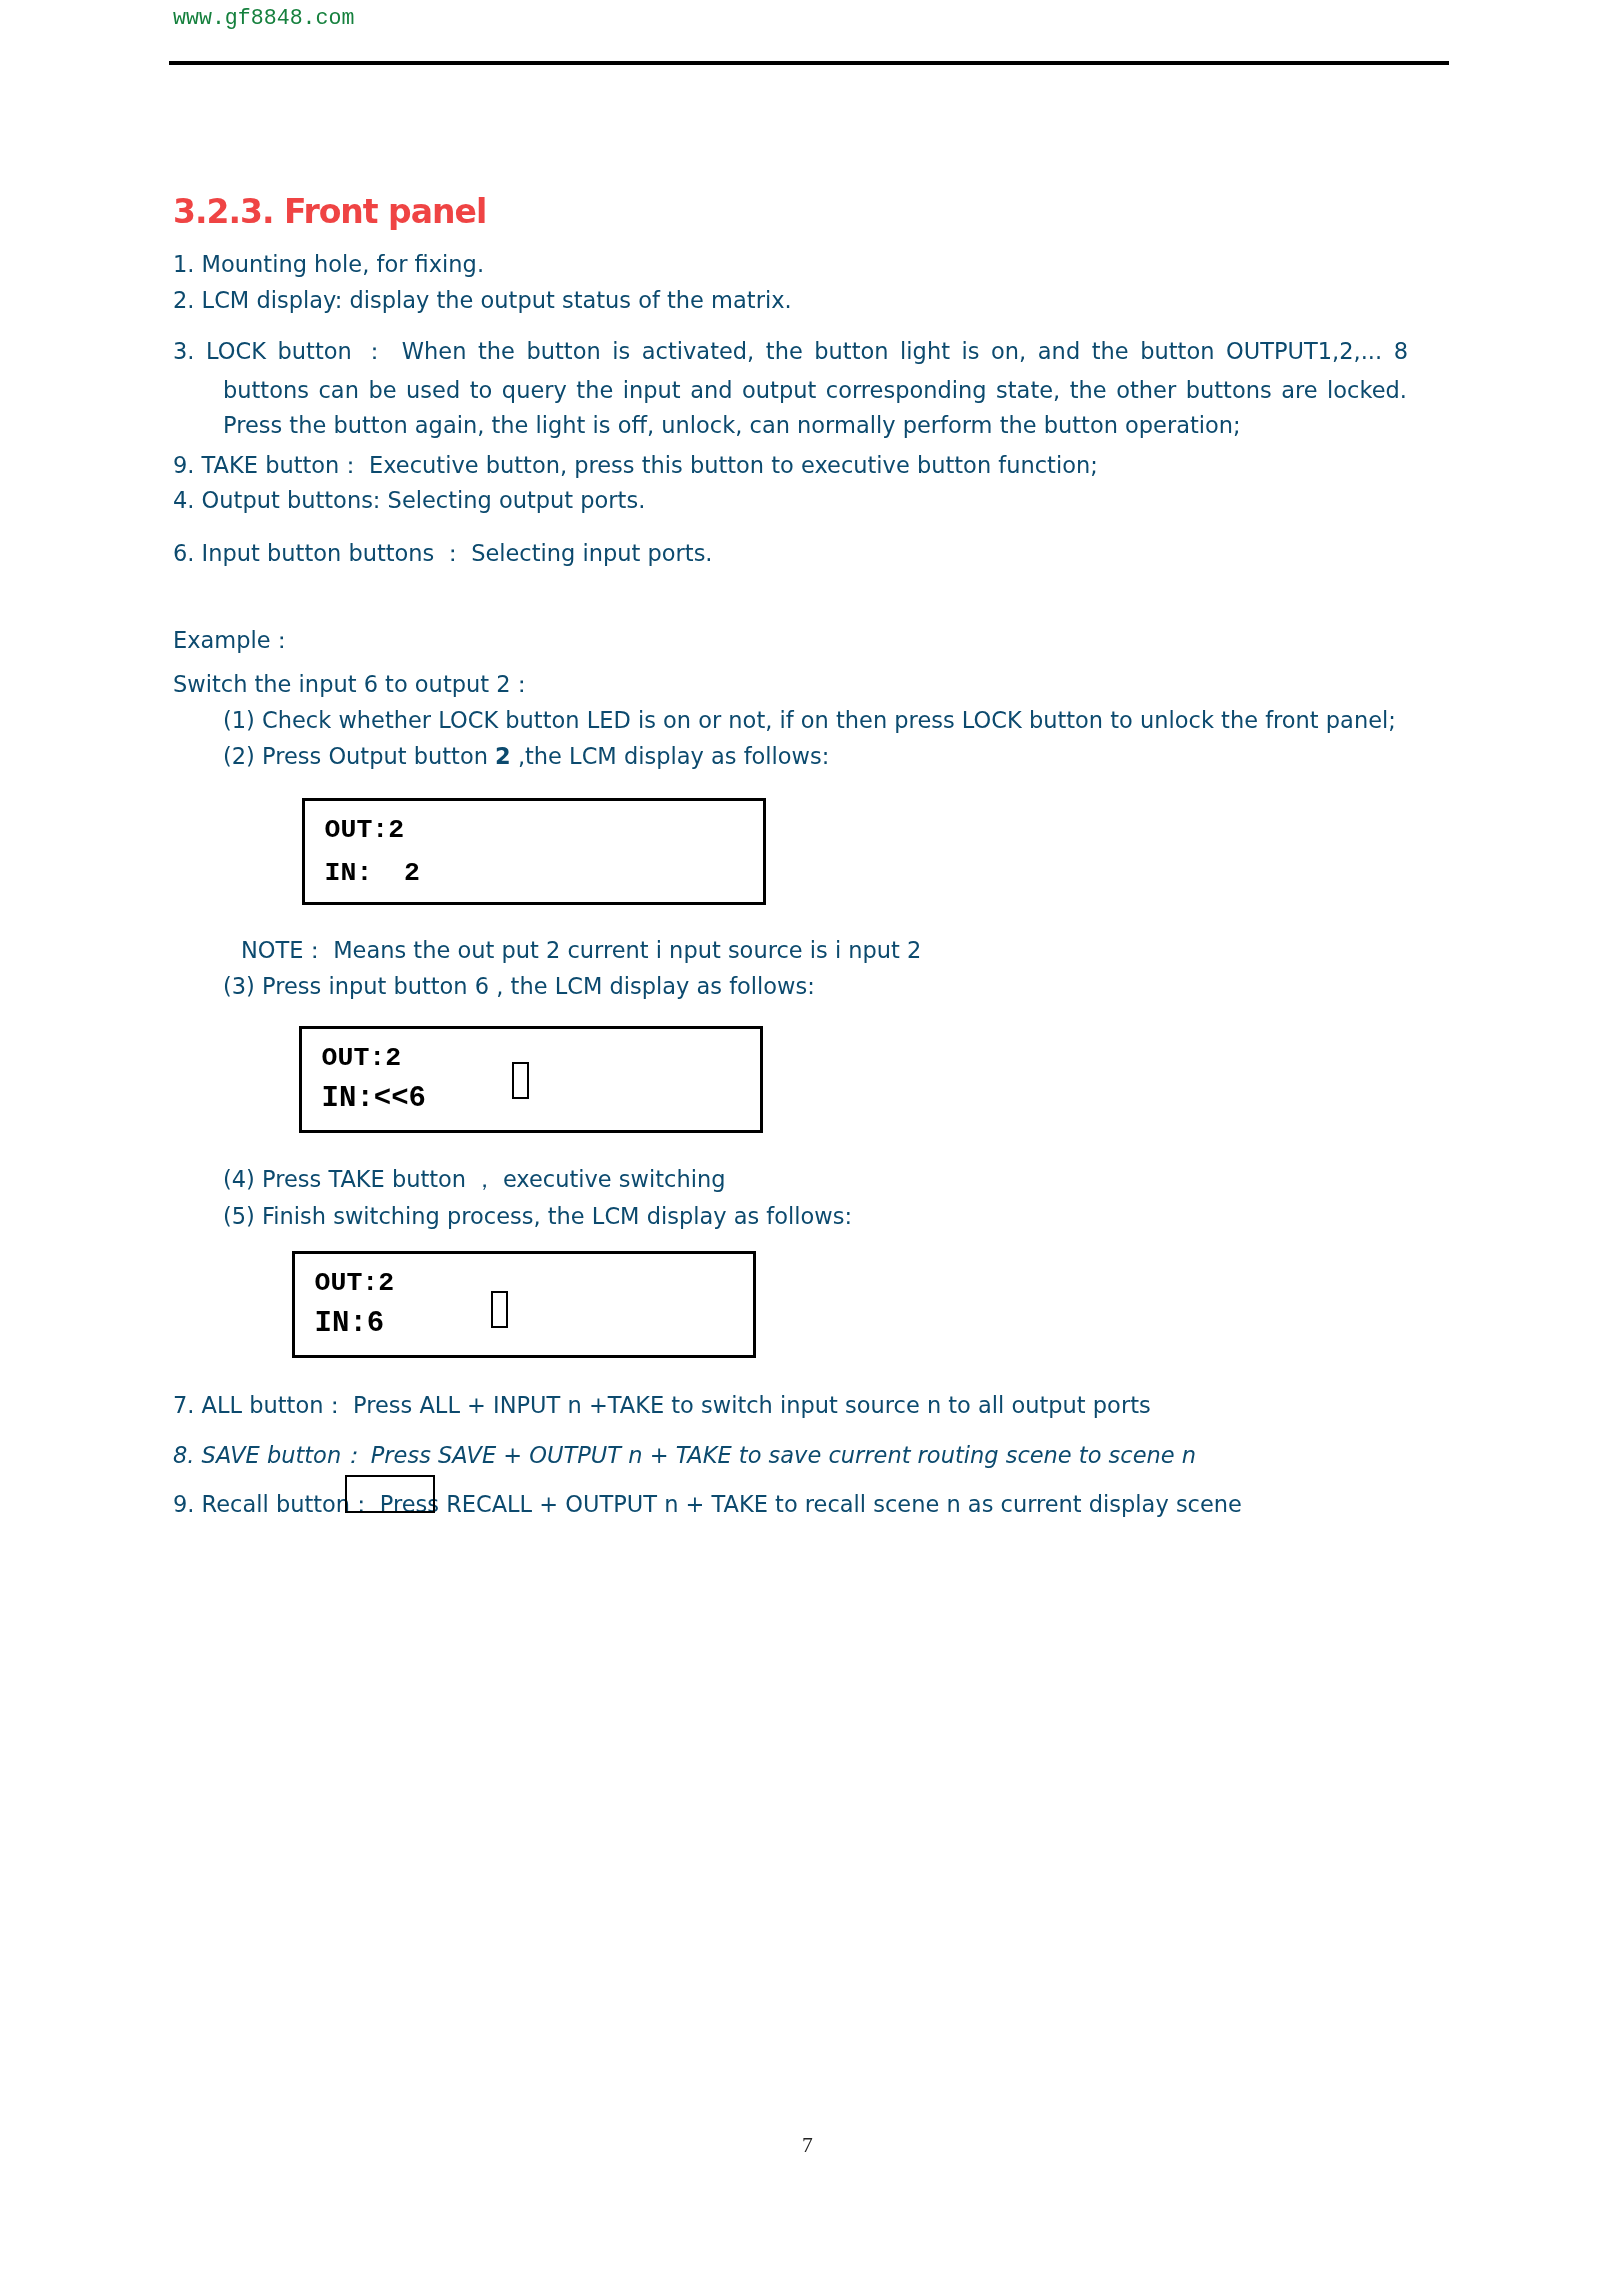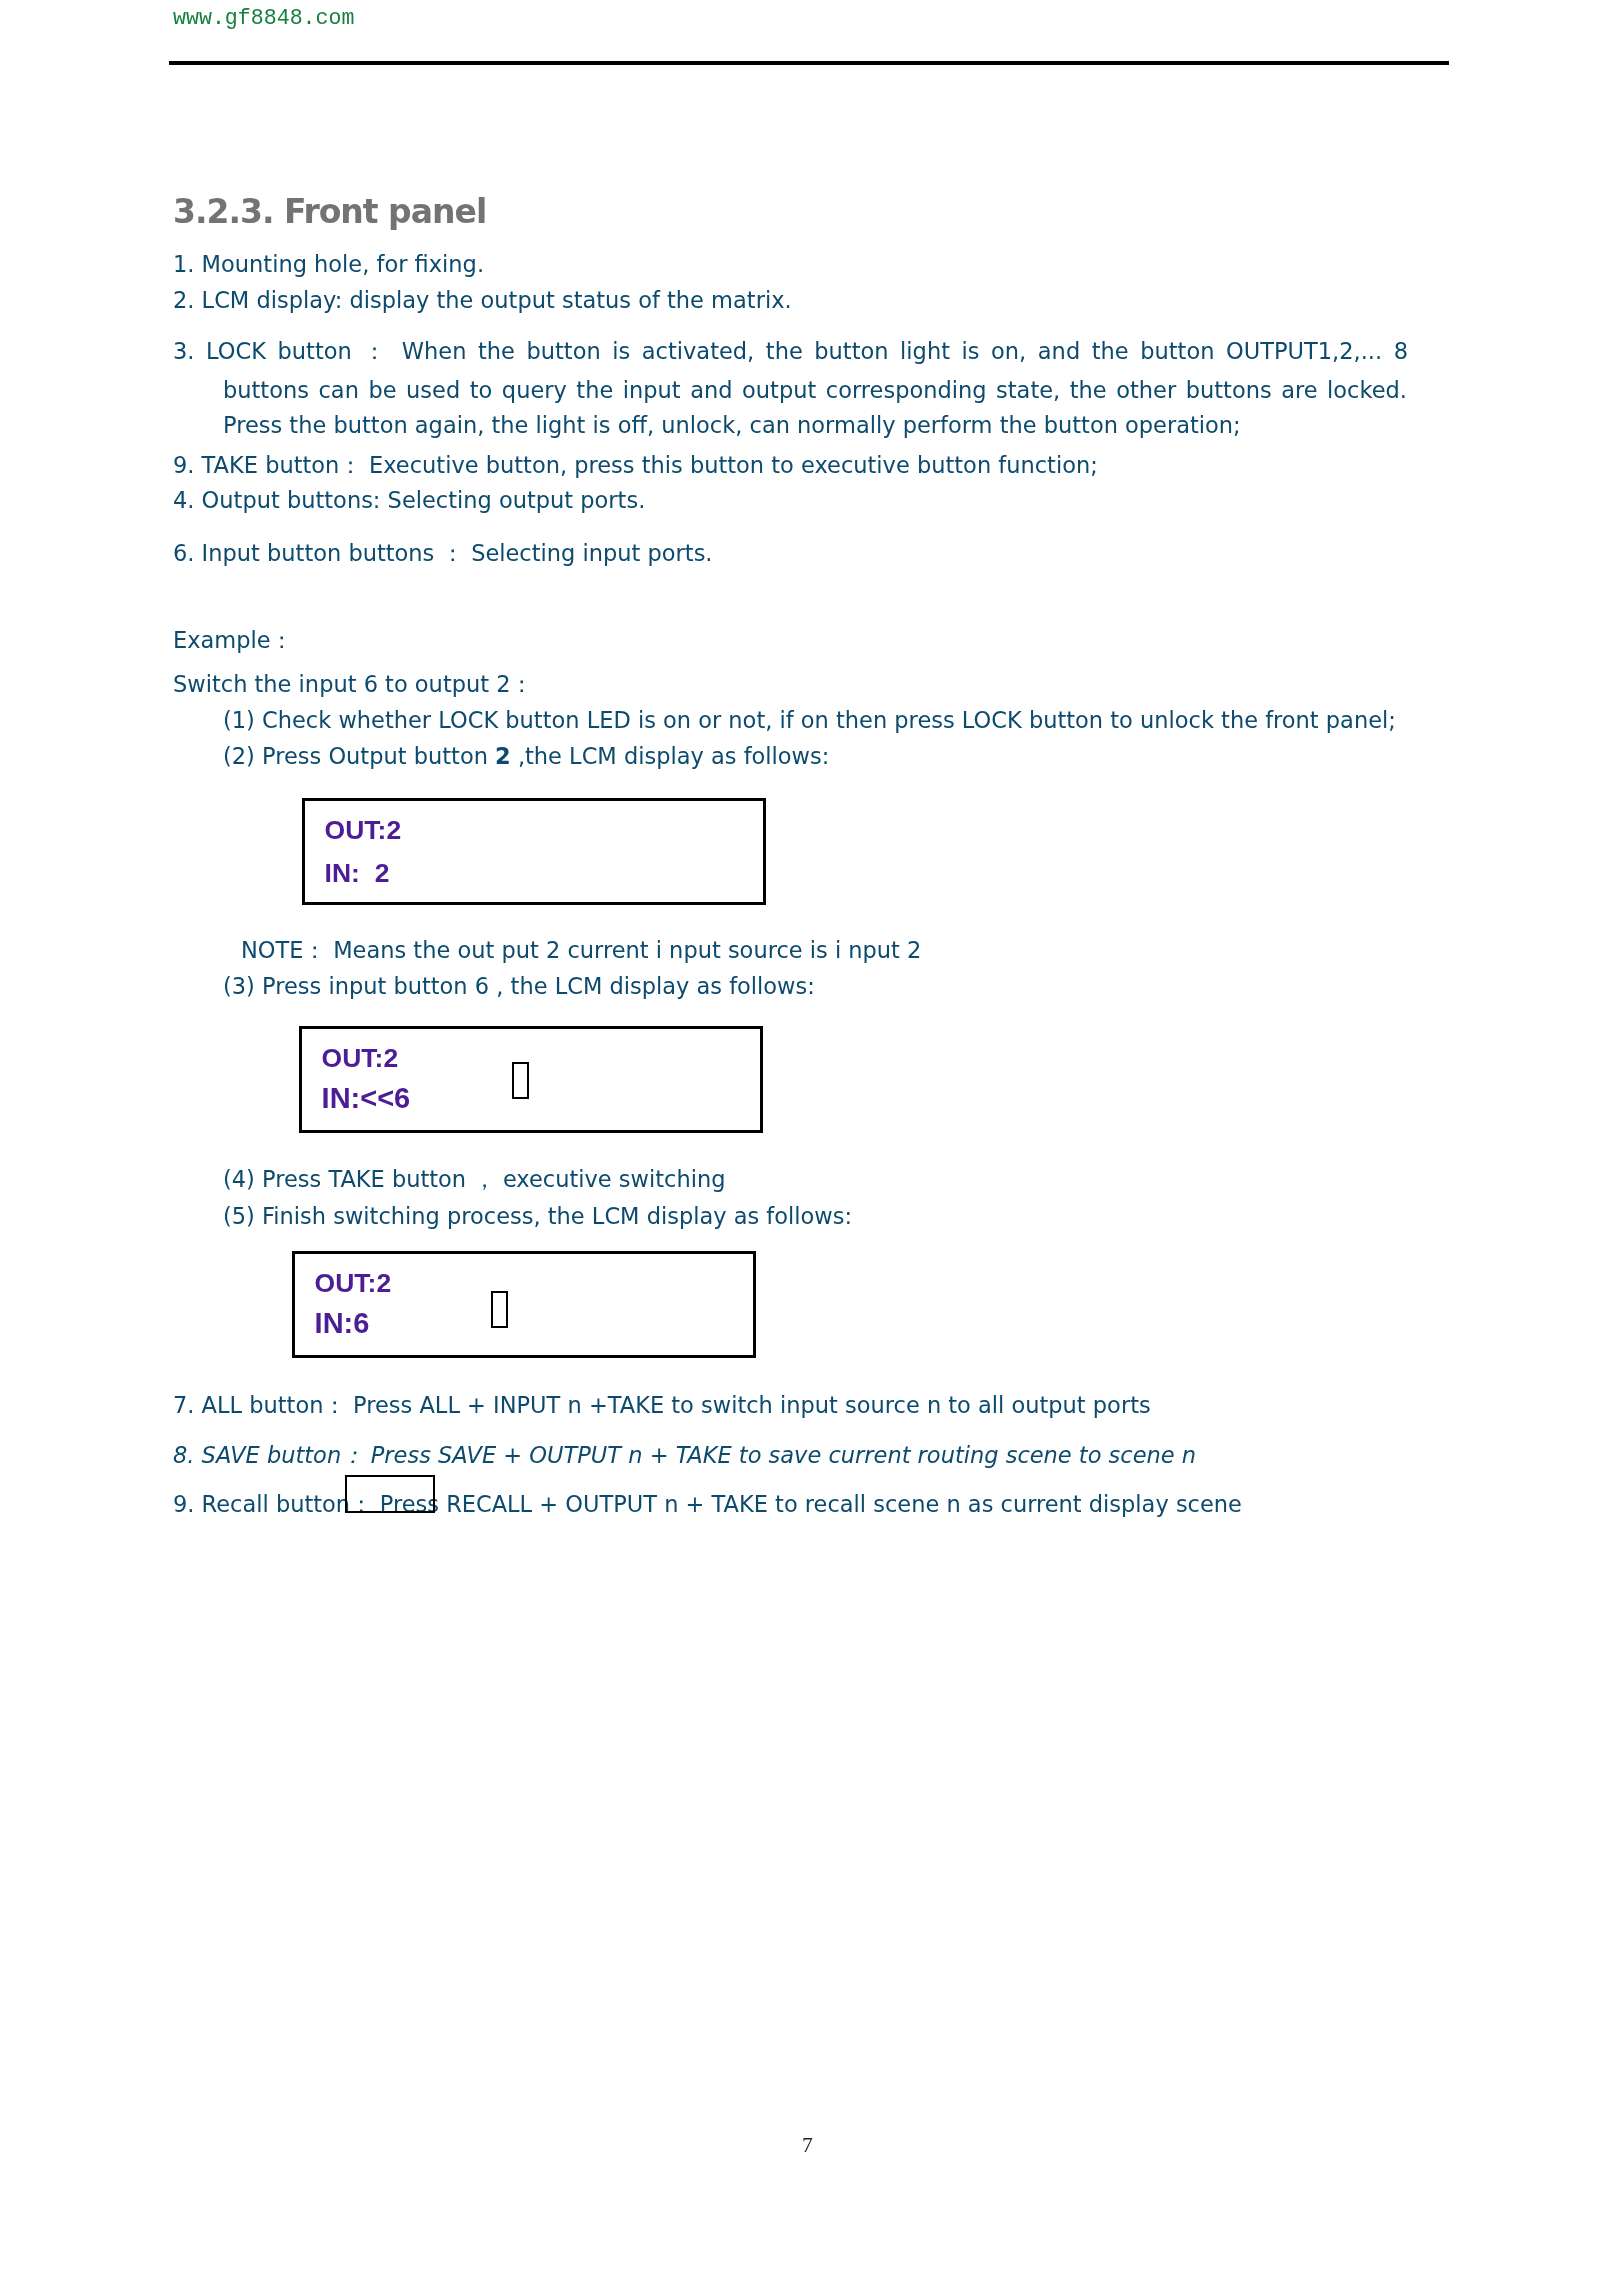--- a/index.html
+++ b/index.html
@@ -13,40 +13,40 @@
       font-family: Liberation Mono, monospace;
       font-size: 21.6px; color: #15803d; letter-spacing: 0px;
     }
     .header-rule {
       position: absolute; left: 169px; top: 61px; width: 1280px; height: 3.9px;
       background: #000;
     }
     .section-title {
       position: absolute; left: 173px; top: 192px;
       font-family: "DejaVu Sans", "Liberation Sans", sans-serif;
-      font-weight: bold; font-size: 33px; color: #737373; letter-spacing: -1px;
+      font-weight: bold; font-size: 33px; color: #ef4444; letter-spacing: -1px;
     }
     .line {
       position: absolute; white-space: nowrap;
       font-family: "DejaVu Sans", "Liberation Sans", sans-serif;
       font-size: 22.5px; color: #0c4a6e; line-height: 27.4px;
       transform-origin: left center;
     }
     .l0 { left: 173px; }
     .l1 { left: 223px; }
     .l-note { left: 241px; }
     .justify { width: 1235px; text-align-last: justify; text-align: justify; }
     .lcm {
       position: absolute; border: 3.9px solid #000; background: #fff;
       width: 458px; height: 101px; box-sizing: content-box;
     }
     .lcm .row {
       position: absolute; left: 19.6px;
-      font-family: Liberation Sans, sans-serif;
-      font-weight: bold; color: #4c1d95; white-space: pre;
+      font-family: Liberation Mono, monospace;
+      font-weight: bold; color: #000000; white-space: pre;
     }
     .lcm .r1 { top: 13.7px; font-size: 26.5px; }
     .lcm .r2 { top: 53px; font-size: 29px; }
     .cursor-box {
       position: absolute; width: 12.7px; height: 33px; border: 2px solid #000;
       background: transparent;
     }
     .artifact-box {
       position: absolute; left: 345px; top: 1475px; width: 86px; height: 34px;
       border: 2.9px solid #000; background: transparent;

